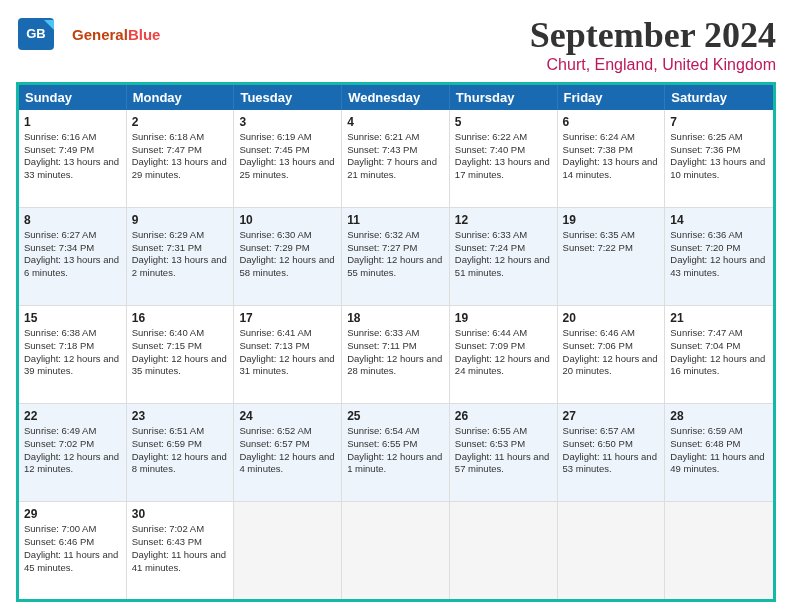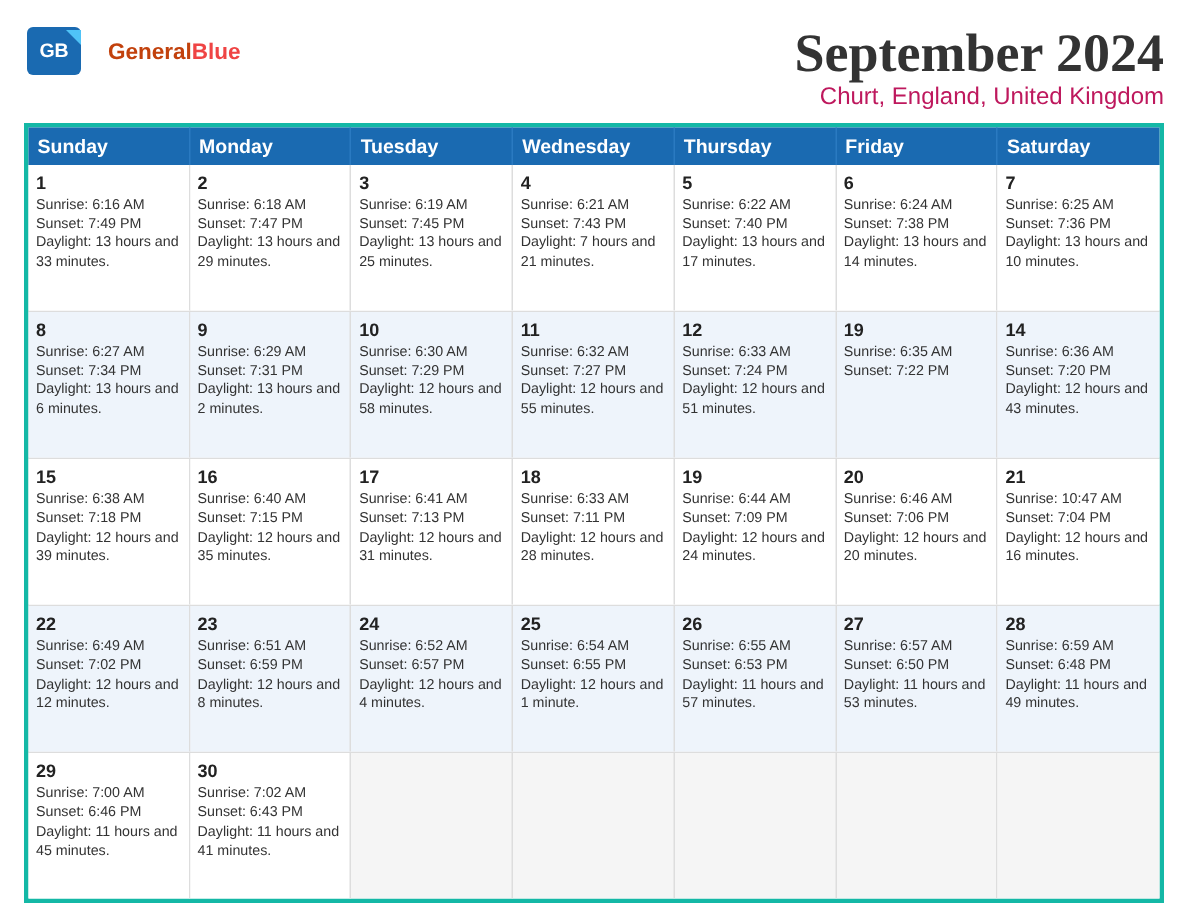--- a/index.html
+++ b/index.html
@@ -163,21 +163,21 @@
           <div class="cal-cell"><span class="day-num">19</span><span>Sunrise: 6:35 AM</span><br><span>Sunset: 7:22 PM</span><br></div>
           <div class="cal-cell"><span class="day-num">14</span><span>Sunrise: 6:36 AM</span><br><span>Sunset: 7:20 PM</span><br><span>Daylight: 12 hours and 43 minutes.</span></div>
         </div>
         <div class="cal-row">
           <div class="cal-cell"><span class="day-num">15</span><span>Sunrise: 6:38 AM</span><br><span>Sunset: 7:18 PM</span><br><span>Daylight: 12 hours and 39 minutes.</span></div>
           <div class="cal-cell"><span class="day-num">16</span><span>Sunrise: 6:40 AM</span><br><span>Sunset: 7:15 PM</span><br><span>Daylight: 12 hours and 35 minutes.</span></div>
           <div class="cal-cell"><span class="day-num">17</span><span>Sunrise: 6:41 AM</span><br><span>Sunset: 7:13 PM</span><br><span>Daylight: 12 hours and 31 minutes.</span></div>
           <div class="cal-cell"><span class="day-num">18</span><span>Sunrise: 6:33 AM</span><br><span>Sunset: 7:11 PM</span><br><span>Daylight: 12 hours and 28 minutes.</span></div>
           <div class="cal-cell"><span class="day-num">19</span><span>Sunrise: 6:44 AM</span><br><span>Sunset: 7:09 PM</span><br><span>Daylight: 12 hours and 24 minutes.</span></div>
           <div class="cal-cell"><span class="day-num">20</span><span>Sunrise: 6:46 AM</span><br><span>Sunset: 7:06 PM</span><br><span>Daylight: 12 hours and 20 minutes.</span></div>
-          <div class="cal-cell"><span class="day-num">21</span><span>Sunrise: 10:47 AM</span><br><span>Sunset: 7:04 PM</span><br><span>Daylight: 12 hours and 16 minutes.</span></div>
+          <div class="cal-cell"><span class="day-num">21</span><span>Sunrise: 7:47 AM</span><br><span>Sunset: 7:04 PM</span><br><span>Daylight: 12 hours and 16 minutes.</span></div>
         </div>
         <div class="cal-row">
           <div class="cal-cell"><span class="day-num">22</span><span>Sunrise: 6:49 AM</span><br><span>Sunset: 7:02 PM</span><br><span>Daylight: 12 hours and 12 minutes.</span></div>
           <div class="cal-cell"><span class="day-num">23</span><span>Sunrise: 6:51 AM</span><br><span>Sunset: 6:59 PM</span><br><span>Daylight: 12 hours and 8 minutes.</span></div>
           <div class="cal-cell"><span class="day-num">24</span><span>Sunrise: 6:52 AM</span><br><span>Sunset: 6:57 PM</span><br><span>Daylight: 12 hours and 4 minutes.</span></div>
           <div class="cal-cell"><span class="day-num">25</span><span>Sunrise: 6:54 AM</span><br><span>Sunset: 6:55 PM</span><br><span>Daylight: 12 hours and 1 minute.</span></div>
           <div class="cal-cell"><span class="day-num">26</span><span>Sunrise: 6:55 AM</span><br><span>Sunset: 6:53 PM</span><br><span>Daylight: 11 hours and 57 minutes.</span></div>
           <div class="cal-cell"><span class="day-num">27</span><span>Sunrise: 6:57 AM</span><br><span>Sunset: 6:50 PM</span><br><span>Daylight: 11 hours and 53 minutes.</span></div>
           <div class="cal-cell"><span class="day-num">28</span><span>Sunrise: 6:59 AM</span><br><span>Sunset: 6:48 PM</span><br><span>Daylight: 11 hours and 49 minutes.</span></div>
         </div>

